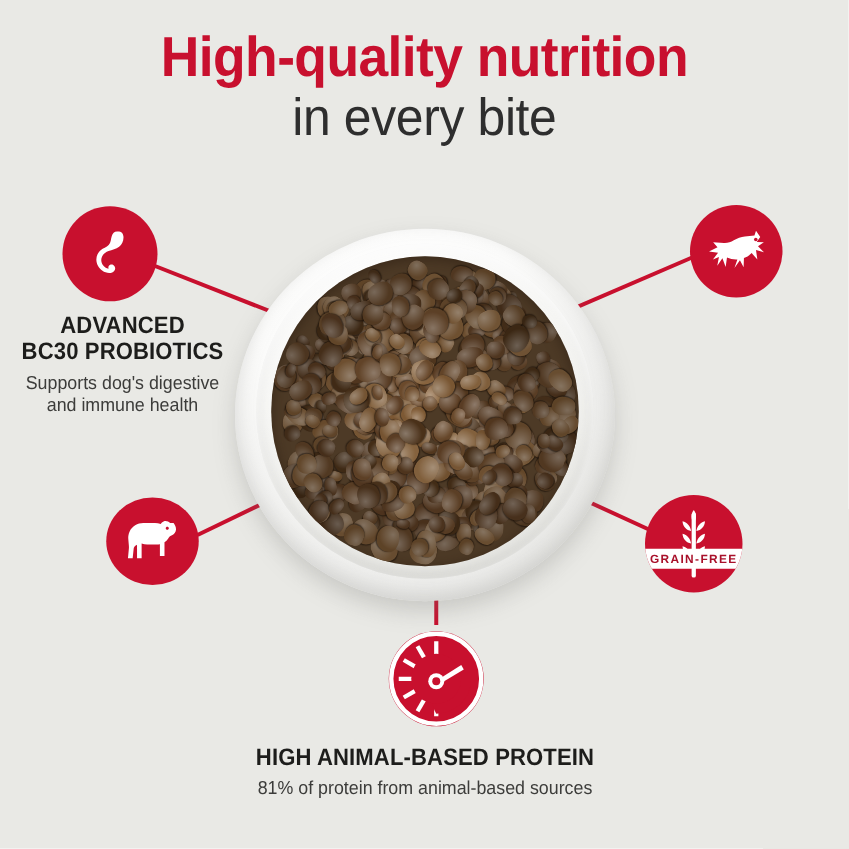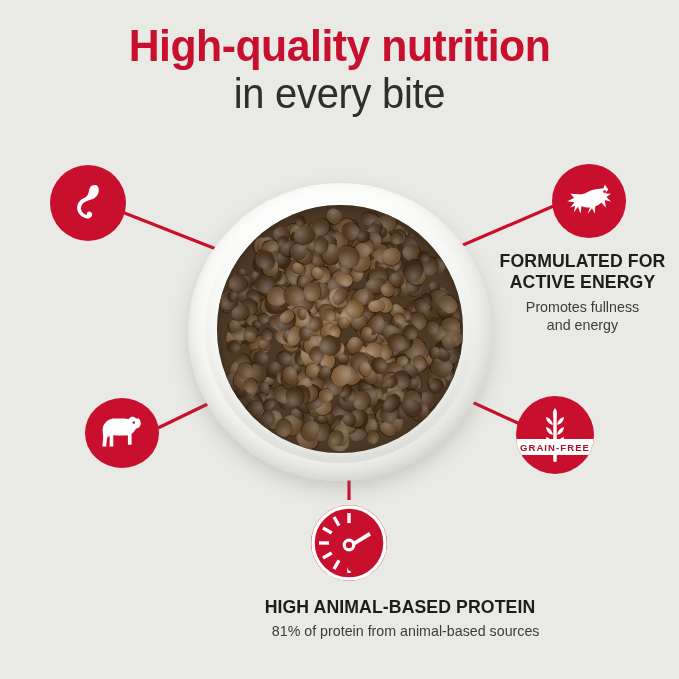--- a/index.html
+++ b/index.html
@@ -145,21 +145,21 @@
     font-size: 15px;
     font-weight: normal;
     color: #3c3c3a;
     line-height: 1.22;
     margin-top: 5px;
     transform: scaleX(0.95);
     white-space: pre-line;
   }
   .c-left   { text-align: center; }
   .c-right  { text-align: center; }
-  .c-center { text-align: right; }
+  .c-center { text-align: center; }
 </style>
 </head>
 <body>
 
 <div id="infographic">
 
   <div class="headline">
     <span class="line1">High-quality nutrition</span>
     <span class="line2">in every bite</span>
   </div>
@@ -759,27 +759,27 @@
       </g>
       <path d="M38 38 L66 38 A28 28 0 0 1 38 66 A28 28 0 0 1 38 38 Z" fill="#c8102e"></path>
       <path d="M38 38 L10 38 A28 28 0 0 1 38 10 Z" fill="#c8102e" opacity="0"></path>
       <circle cx="38" cy="38" r="20" fill="#c8102e"></circle>
       <path d="M36.5 40.5 L58 27 L60 30.5 L40 42.5 Z" fill="#ffffff"></path>
       <circle cx="38" cy="40" r="6.4" fill="#ffffff"></circle>
       <circle cx="38" cy="40" r="3.2" fill="#c8102e"></circle>
     </svg>
   </div>
 
-
-  <div class="callout c-right" style="left:486px; top:250px; width:193px;">
-    <div class="c-title">FORMULATED FOR
-ACTIVE ENERGY</div>
-    <div class="c-sub">Promotes fullness
-and energy</div>
-  </div>
+  <div class="callout c-left" style="left:0px; top:250px; width:196px;">
+    <div class="c-title">ADVANCED
+BC30 PROBIOTICS</div>
+    <div class="c-sub">Supports dog's digestive
+and immune health</div>
+  </div>
+
 
 
 
   <div class="callout c-center" style="left:130px; top:596px; width:420px;">
     <div class="c-title">HIGH ANIMAL-BASED PROTEIN</div>
     <div class="c-sub">81% of protein from animal-based sources</div>
   </div>
 
 </div>
 

